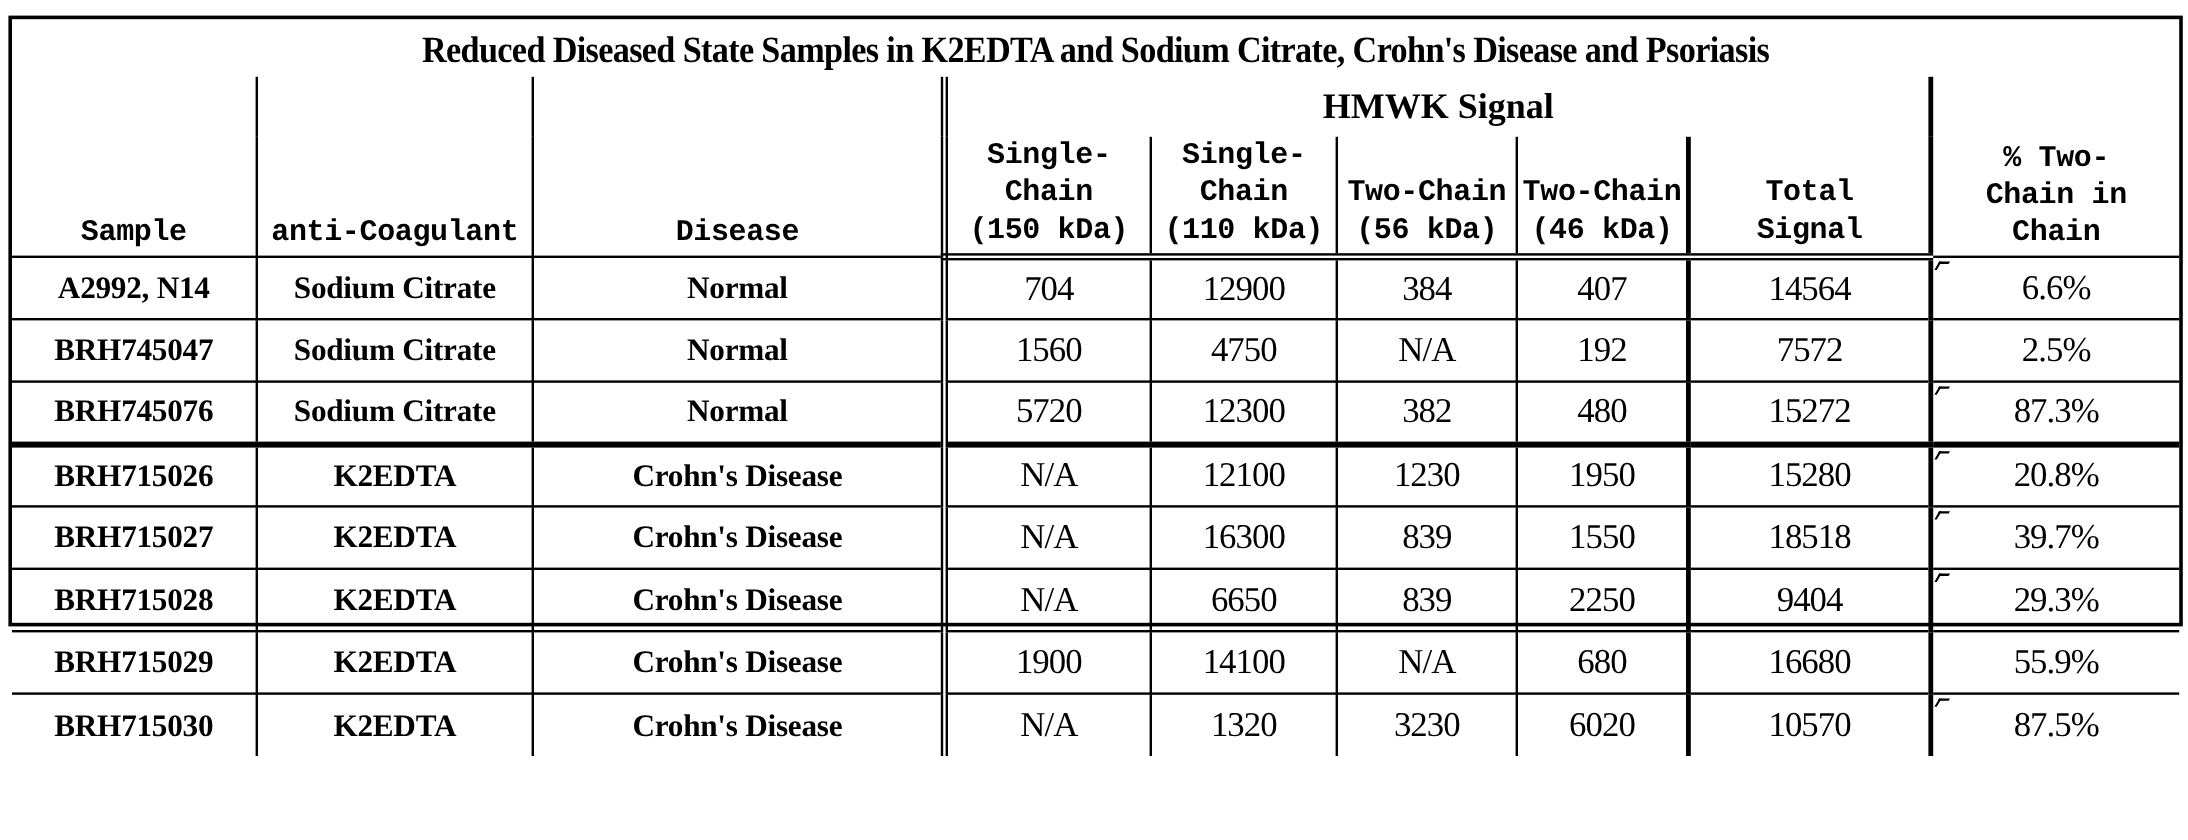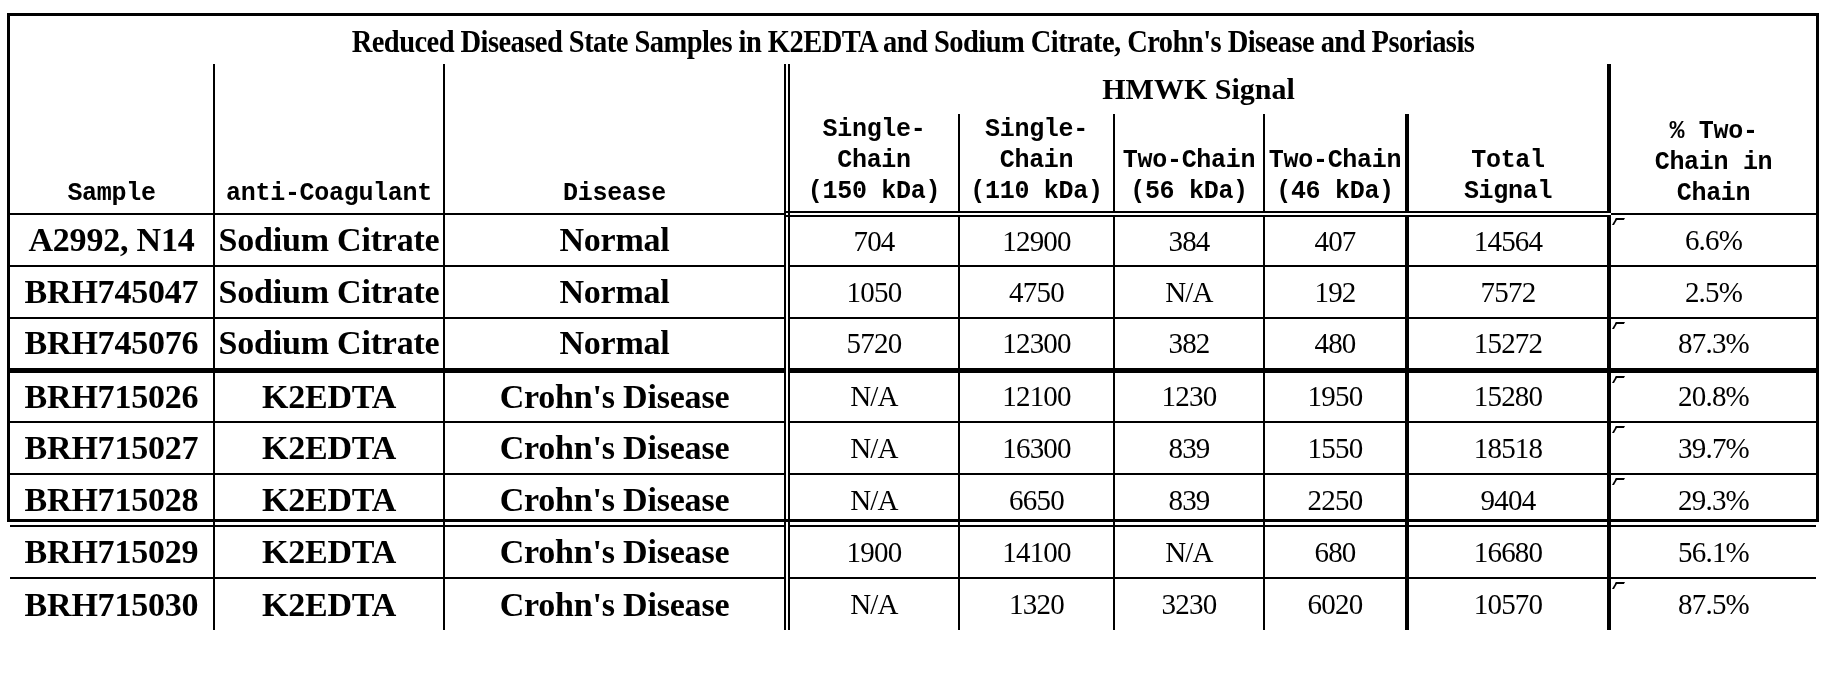--- a/index.html
+++ b/index.html
@@ -15,21 +15,21 @@
       border: 2px solid #000; text-align: center; vertical-align: middle; padding: 0 2px;
       white-space: nowrap;
     }
     .title-cell {
       font-weight: bold; font-size: 31px; letter-spacing: -0.6px; border: none !important;
       border-bottom: none !important; height: 44px; padding-top: 4px !important;
       transform: scaleX(0.92);
     }
     .hdr { font-weight: bold; font-size: 25px; line-height: 1.24; letter-spacing: -0.3px; vertical-align: bottom !important; padding-bottom: 4px !important; font-family: Liberation Mono, monospace; }
     .hdr-group { font-weight: bold; font-size: 30px; height: 50px; vertical-align: middle !important; border-bottom: none !important; }
-    .cell-b { font-weight: bold; font-size: 34px; letter-spacing: -0.2px; }
+    .cell-b { font-weight: bold; font-size: 26px; letter-spacing: -0.2px; }
     .cell-n { font-weight: normal; font-size: 29px; letter-spacing: -0.8px; }
     tbody tr { height: 52px; }
     .dbl-left { border-left: 6px double #000 !important; }
     .thick-left { border-left: 4px solid #000 !important; }
     .thick-top td { border-top: 5px solid #000 !important; }
     .header-bottom th { border-bottom: 6px double #000 !important; }
     .no-top { border-top: none !important; }
     .corner-mark { position: relative; }
     .corner-mark::before {
       content: ""; position: absolute; left: 3px; top: 3px; width: 7px; height: 5px;
@@ -101,21 +101,21 @@
         <td class="cell-n">12900</td>
         <td class="cell-n">384</td>
         <td class="cell-n">407</td>
         <td class="cell-n thick-left">14564</td>
         <td class="cell-n thick-left corner-mark" style="border-right:none">6.6%</td>
       </tr>
       <tr>
         <td class="cell-b" style="border-left:none">BRH745047</td>
         <td class="cell-b">Sodium Citrate</td>
         <td class="cell-b">Normal</td>
-        <td class="cell-n dbl-left">1050</td>
+        <td class="cell-n dbl-left">1560</td>
         <td class="cell-n">4750</td>
         <td class="cell-n">N/A</td>
         <td class="cell-n">192</td>
         <td class="cell-n thick-left">7572</td>
         <td class="cell-n thick-left" style="border-right:none">2.5%</td>
       </tr>
       <tr>
         <td class="cell-b" style="border-left:none">BRH745076</td>
         <td class="cell-b">Sodium Citrate</td>
         <td class="cell-b">Normal</td>
@@ -161,21 +161,21 @@
       </tr>
       <tr>
         <td class="cell-b" style="border-left:none">BRH715029</td>
         <td class="cell-b">K2EDTA</td>
         <td class="cell-b">Crohn's Disease</td>
         <td class="cell-n dbl-left">1900</td>
         <td class="cell-n">14100</td>
         <td class="cell-n">N/A</td>
         <td class="cell-n">680</td>
         <td class="cell-n thick-left">16680</td>
-        <td class="cell-n thick-left" style="border-right:none">56.1%</td>
+        <td class="cell-n thick-left" style="border-right:none">55.9%</td>
       </tr>
       <tr>
         <td class="cell-b" style="border-left:none;border-bottom:none">BRH715030</td>
         <td class="cell-b" style="border-bottom:none">K2EDTA</td>
         <td class="cell-b" style="border-bottom:none">Crohn's Disease</td>
         <td class="cell-n dbl-left" style="border-bottom:none">N/A</td>
         <td class="cell-n" style="border-bottom:none">1320</td>
         <td class="cell-n" style="border-bottom:none">3230</td>
         <td class="cell-n" style="border-bottom:none">6020</td>
         <td class="cell-n thick-left" style="border-bottom:none">10570</td>

